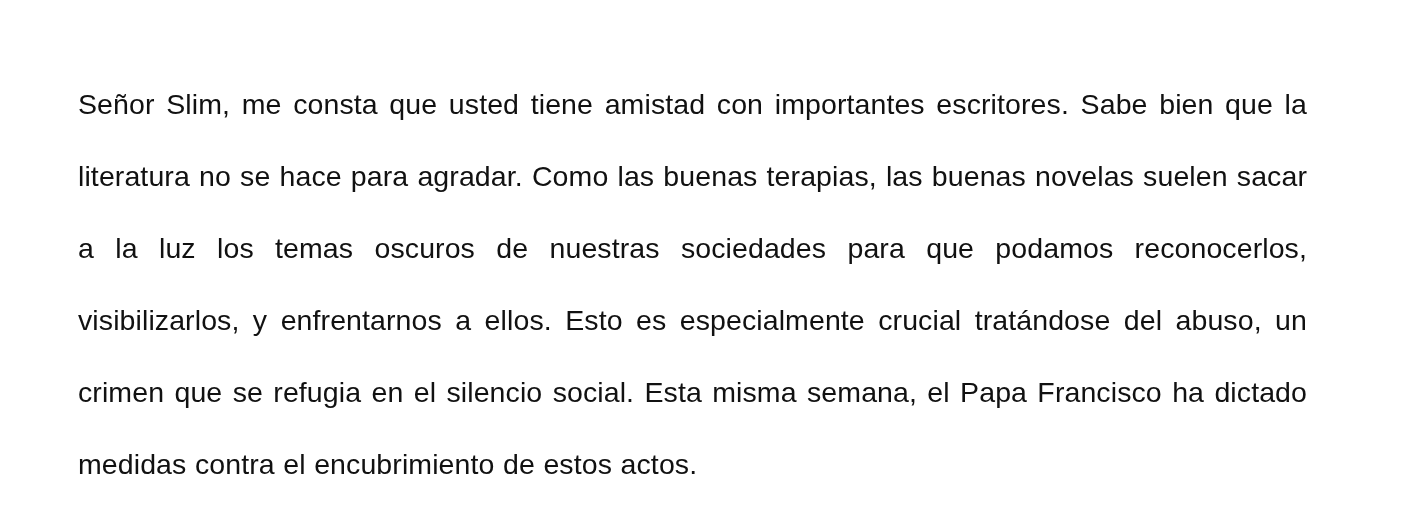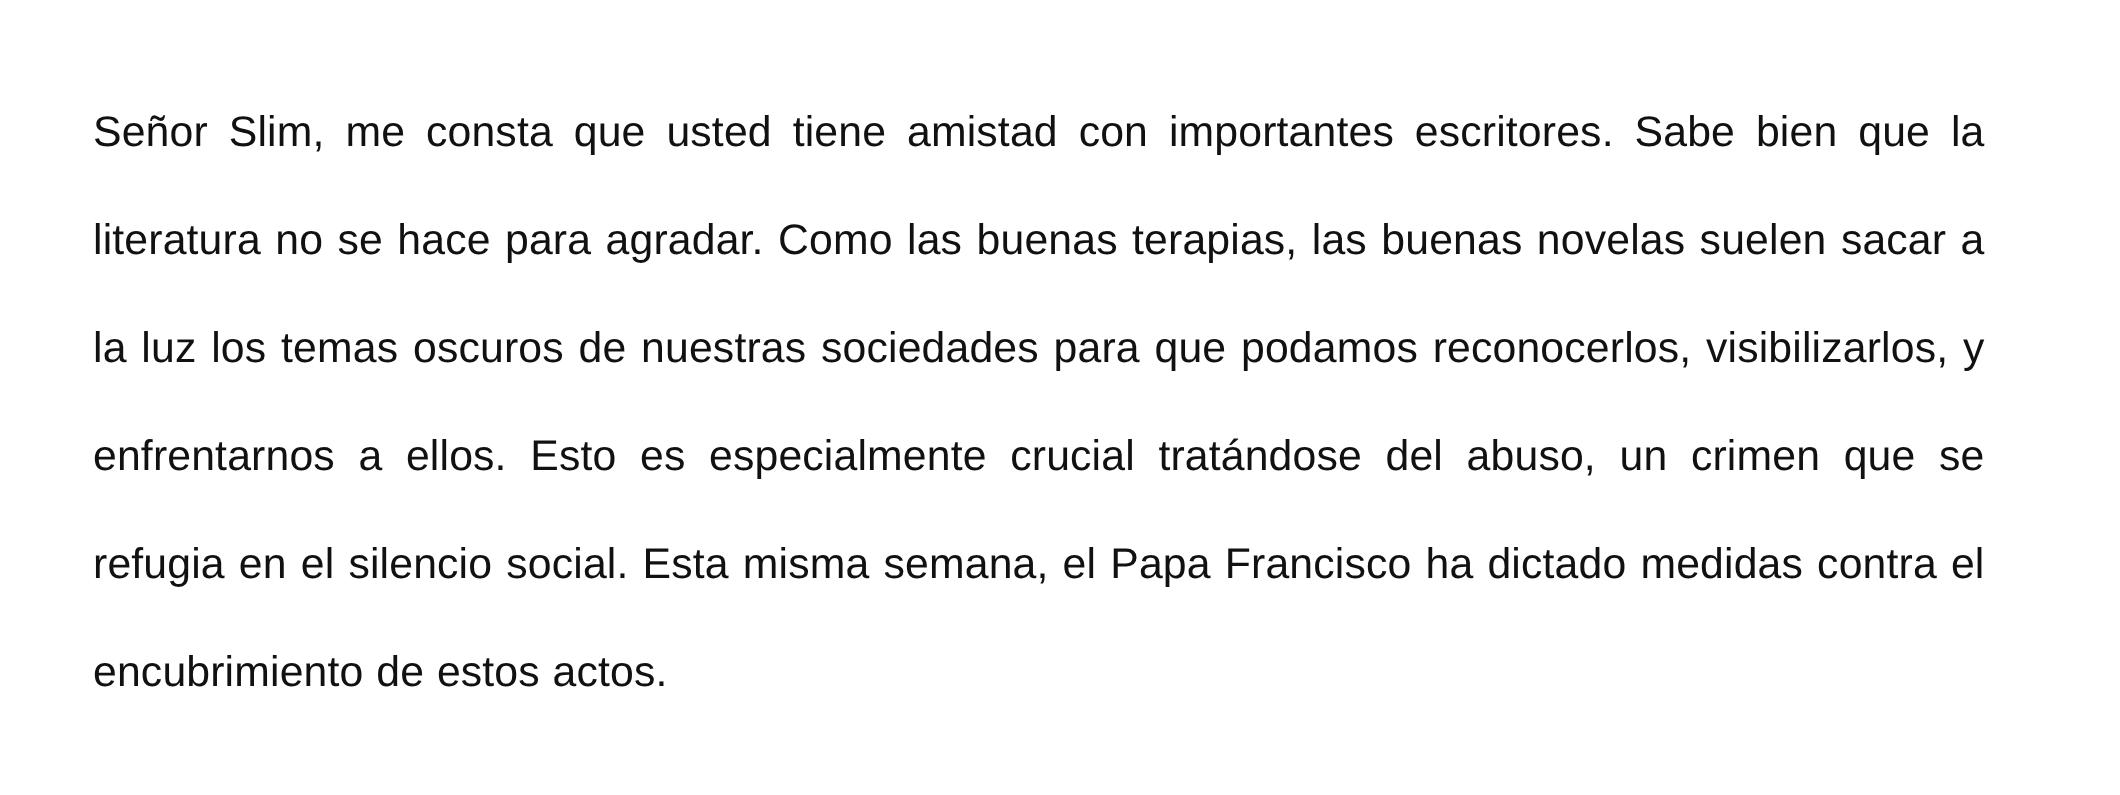--- a/index.html
+++ b/index.html
@@ -21,21 +21,21 @@
     background: #ffffff;
     padding: 40px 90px 40px 62px;
   }
   .body-paragraph {
     font-size: 28.5px;
     line-height: 72px;
     text-align: justify;
     text-justify: inter-word;
     color: #111111;
     letter-spacing: 0.1px;
-    margin: 0;
+    margin: 16px;
     padding-top: 12px;
     word-spacing: 0.5px;
   }
   
 </style>
 </head>
 <body>
 
 <div class="page">
   <p class="body-paragraph">Señor Slim, me consta que usted tiene amistad con importantes escritores. Sabe bien que la literatura no se hace para agradar. Como las buenas terapias, las buenas novelas suelen sacar a la luz los temas oscuros de nuestras sociedades para que podamos reconocerlos, visibilizarlos, y enfrentarnos a ellos. Esto es especialmente crucial tratándose del abuso, un crimen que se refugia en el silencio social. Esta misma semana, el Papa Francisco ha dictado medidas contra el encubrimiento de estos actos.</p>

